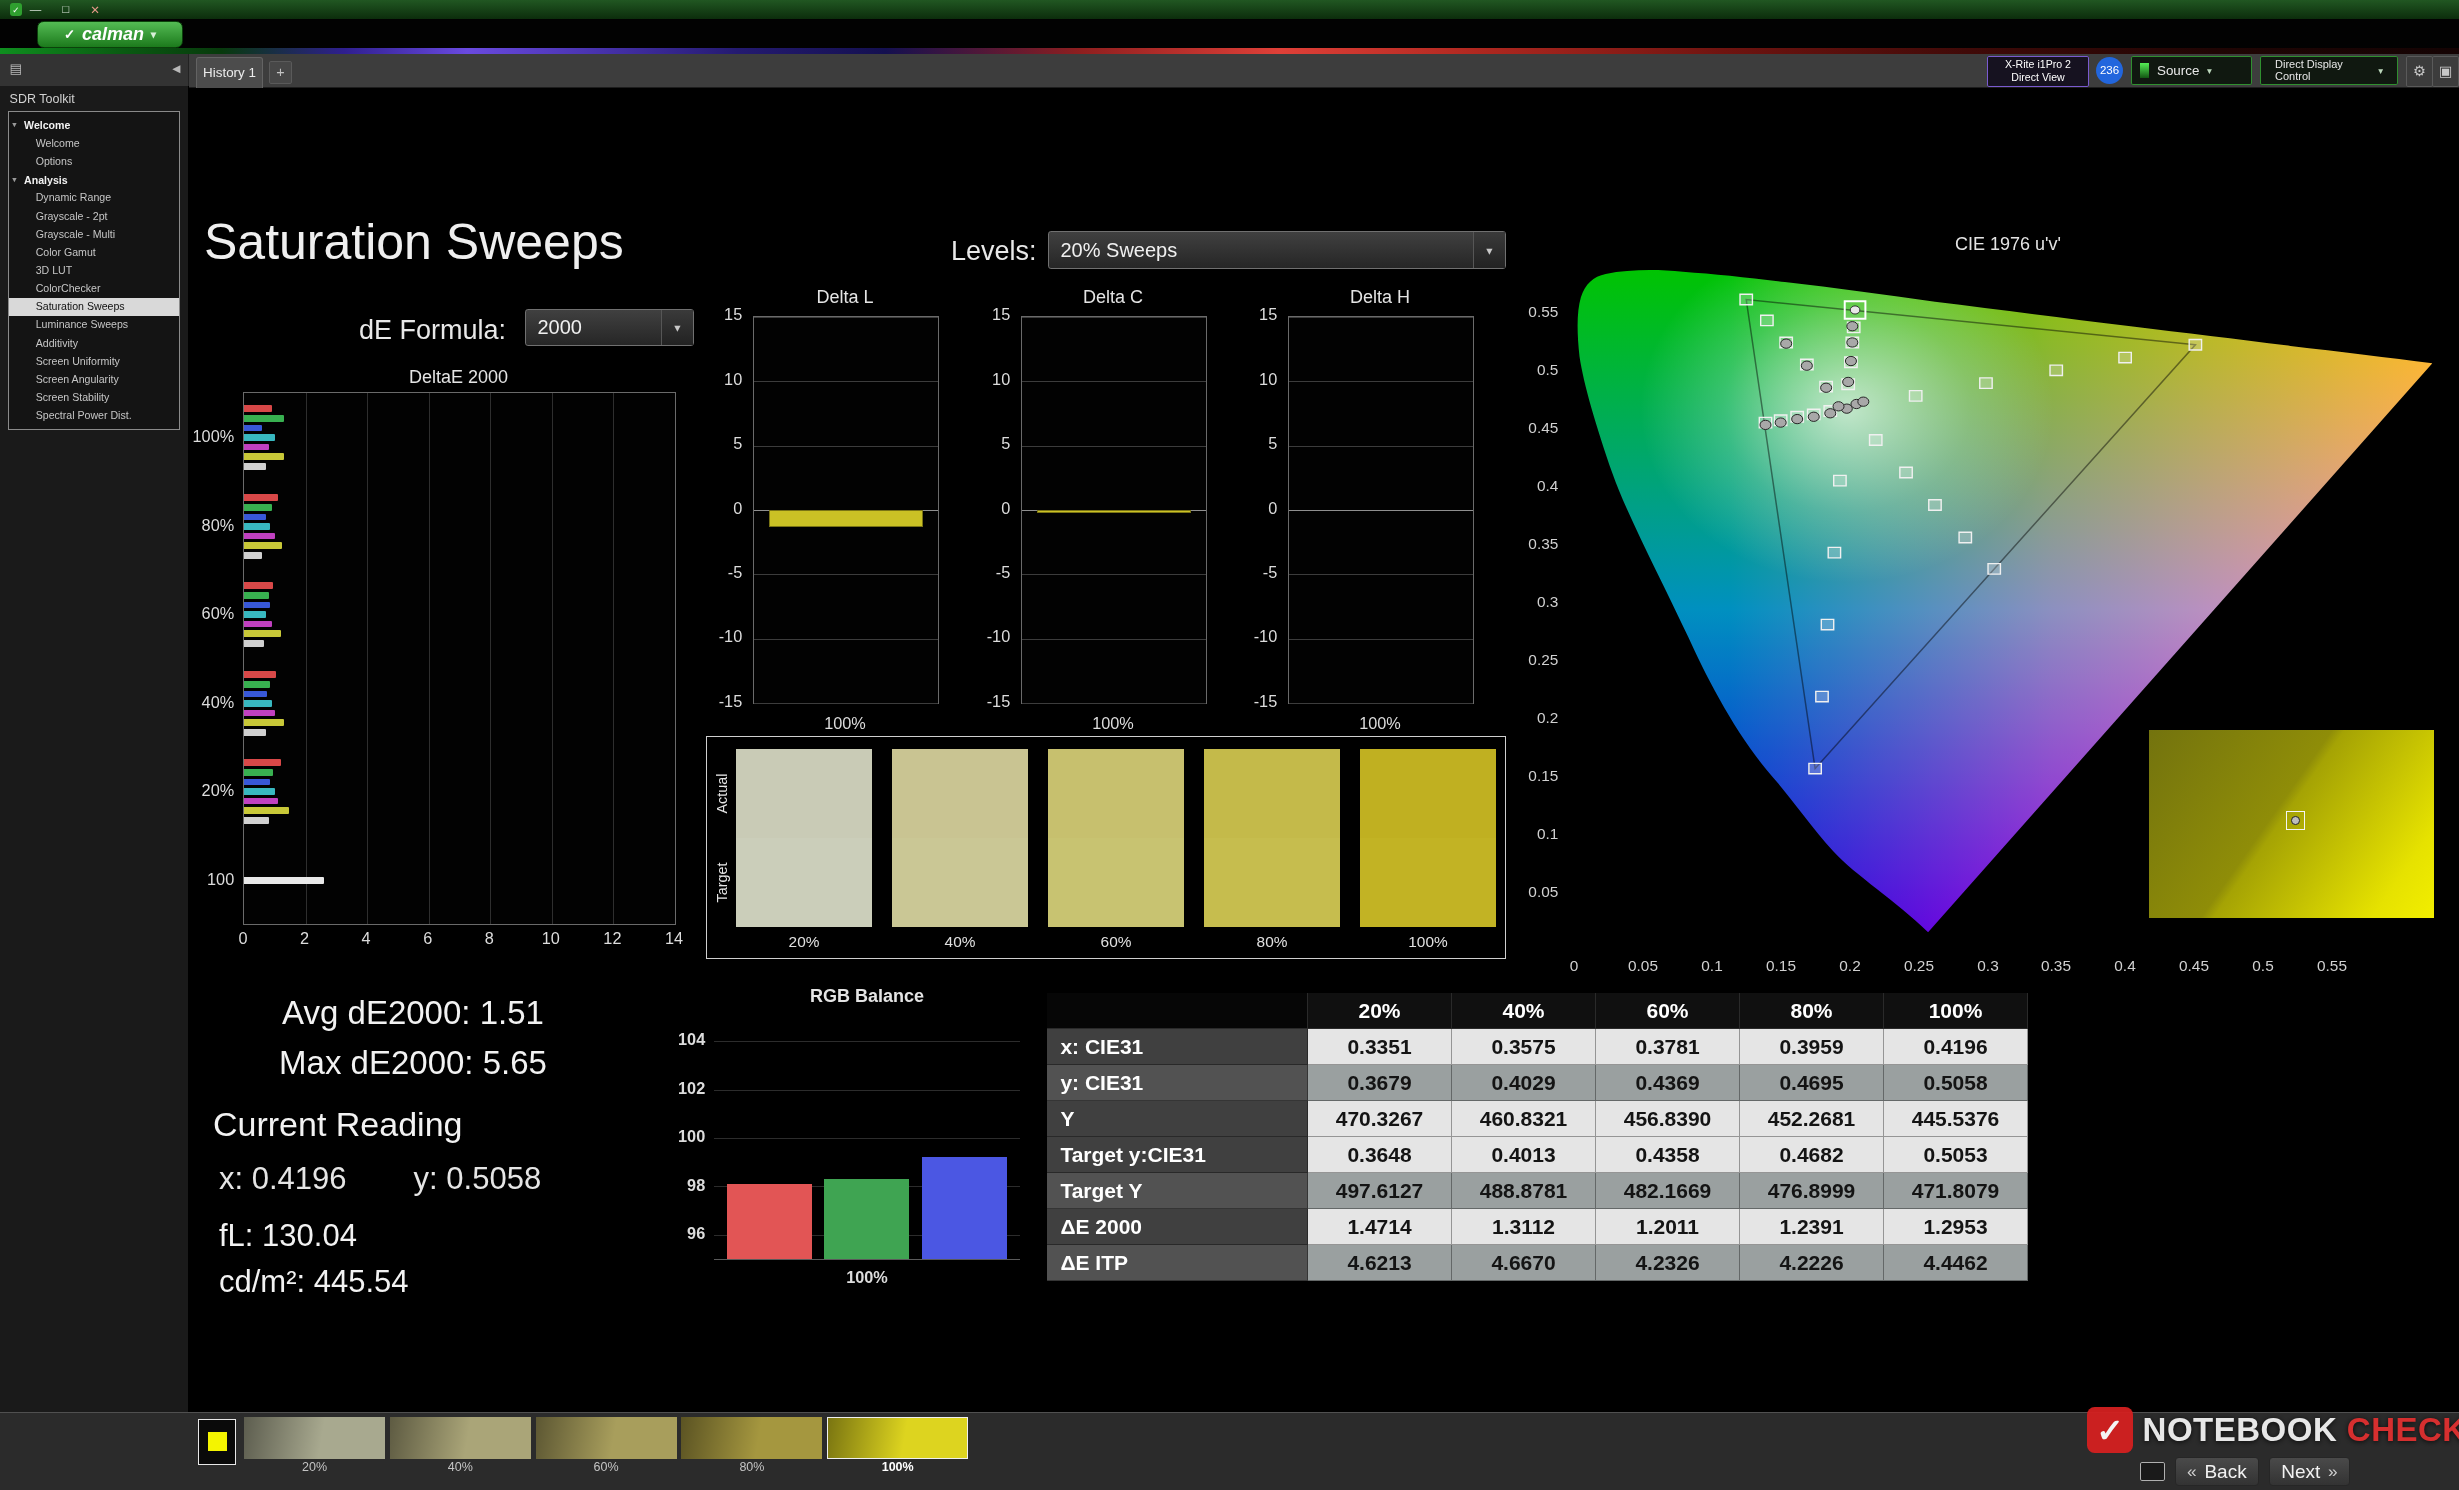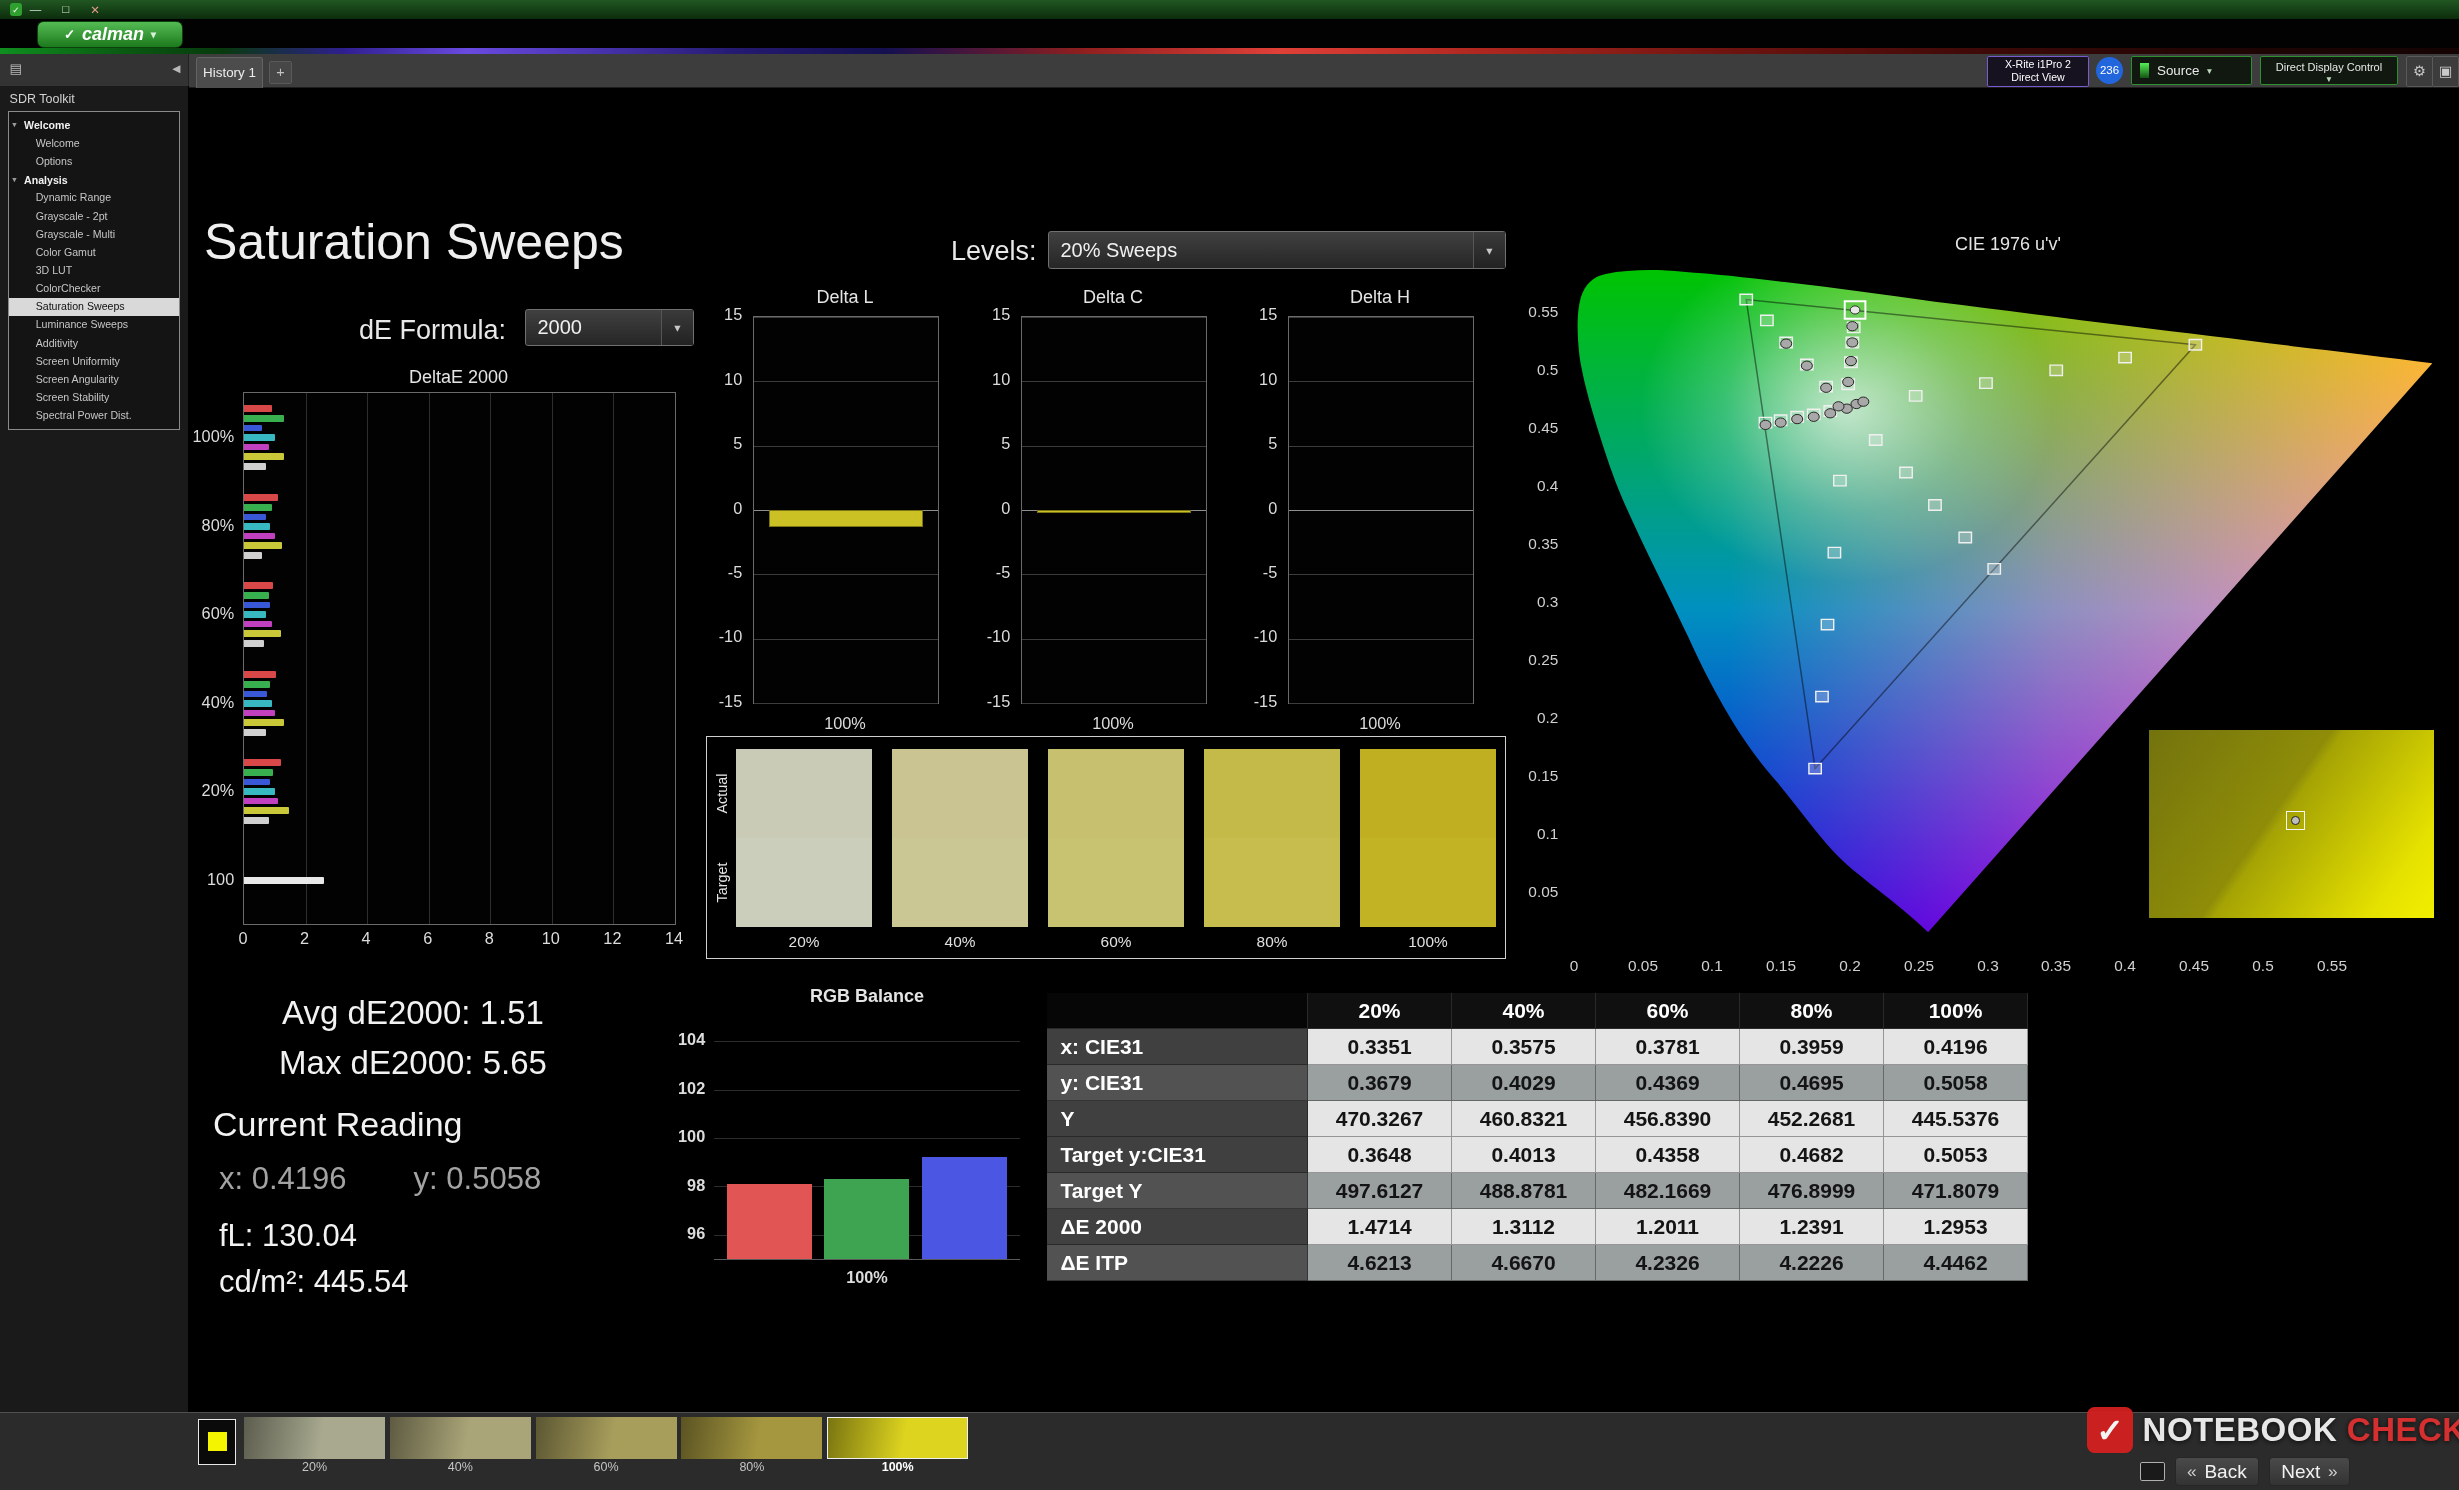--- a/index.html
+++ b/index.html
@@ -47,21 +47,21 @@
     border:1px solid #7a5ad0;background:#161220;border-radius:1.9px;display:flex;
     flex-direction:column;justify-content:center;text-align:center;font-size:10.6px;
     line-height:1.25;color:#fff;}
   .badge{position:absolute;left:2096px;top:2.9px;width:27px;height:27px;border-radius:50%;
     background:#2266dd;color:#fff;font-size:11.5px;display:flex;align-items:center;
     justify-content:center;}
   .src-dd,.ddc-dd{position:absolute;top:1.9px;height:29px;background:#101810;
     border:1px solid #2f8f2f;border-radius:1.9px;display:flex;align-items:center;
     box-sizing:border-box;color:#e8e8e8;}
   .src-dd{left:2131px;width:121px;padding:0 7.7px;gap:7.7px;font-size:13.4px;}
-  .ddc-dd{left:2260px;width:138px;padding:0 14px;font-size:11px;justify-content:flex-end;flex-direction:column;}
+  .ddc-dd{left:2260px;width:138px;padding:0 14px;font-size:11px;justify-content:center;}
   .src-ind{width:9.6px;height:15.4px;background:linear-gradient(#55ee55,#135513);}
   .dd-caret{font-size:9.6px;color:#bcd8bc;}
   .icon-btn{position:absolute;top:1.9px;width:25px;height:29px;background:#3c3c3c;
     border:1px solid #5a5a5a;border-radius:1.9px;color:#c8c8c8;font-size:14.4px;display:flex;
     align-items:center;justify-content:center;}
 
   
   .sidebar{position:absolute;left:0;top:86px;width:188px;bottom:0;background:#1a1a1a;
     border-right:1px solid #000;}
   .sidebar-title{padding:5.8px 9.6px 3.8px;font-size:12.5px;color:#d2d2d2;}
@@ -144,21 +144,21 @@
   .cie-preview{position:absolute;left:2149px;top:730px;width:285px;height:188px;
     background:linear-gradient(125deg,#73730e 0%,#8f8d08 44%,#a5a304 47%,#e6e200 85%,#f2ee00 100%);}
   .cie-preview-marker{position:absolute;left:137px;top:81px;width:17.3px;height:17.3px;
     border:1.9px solid #f5f5f5;display:flex;align-items:center;justify-content:center;}
   .pm-dot{width:6.7px;height:6.7px;border-radius:50%;background:#bdbdbd;border:1px solid #222;}
 
   
   .stats-avg{position:absolute;left:223px;top:988px;width:380px;text-align:center;
     font-size:33px;line-height:1.5;color:#f2f2f2;}
   .stats-heading{position:absolute;left:213px;top:1105px;font-size:34px;color:#f2f2f2;}
-  .stats-xy{position:absolute;left:219px;top:1161px;font-size:31px;display:flex;gap:67px;color:#a3a3a3;}
+  .stats-xy{position:absolute;left:219px;top:1161px;font-size:31px;display:flex;gap:67px;color:#e5e5e5;}
   .stats-fl{position:absolute;left:219px;top:1218px;font-size:31px;color:#f2f2f2;}
   .stats-cd{position:absolute;left:219px;top:1264px;font-size:31px;color:#f2f2f2;}
 
   
   .rgbchart{position:absolute;left:671px;top:986px;width:365px;height:307px;font-weight:bold;}
   .rgbchart .chart-title{position:absolute;left:43px;top:0;width:306px;}
   #rgb-ticks{position:absolute;left:0;top:0;width:40px;height:300px;}
   .rgb-tick{position:absolute;right:5.8px;font-size:16.3px;color:#dcdcdc;}
   .rgb-plot{position:absolute;left:43px;top:31px;width:306px;height:242px;
     border-bottom:1px solid #5a5a5a;background:#000;}

